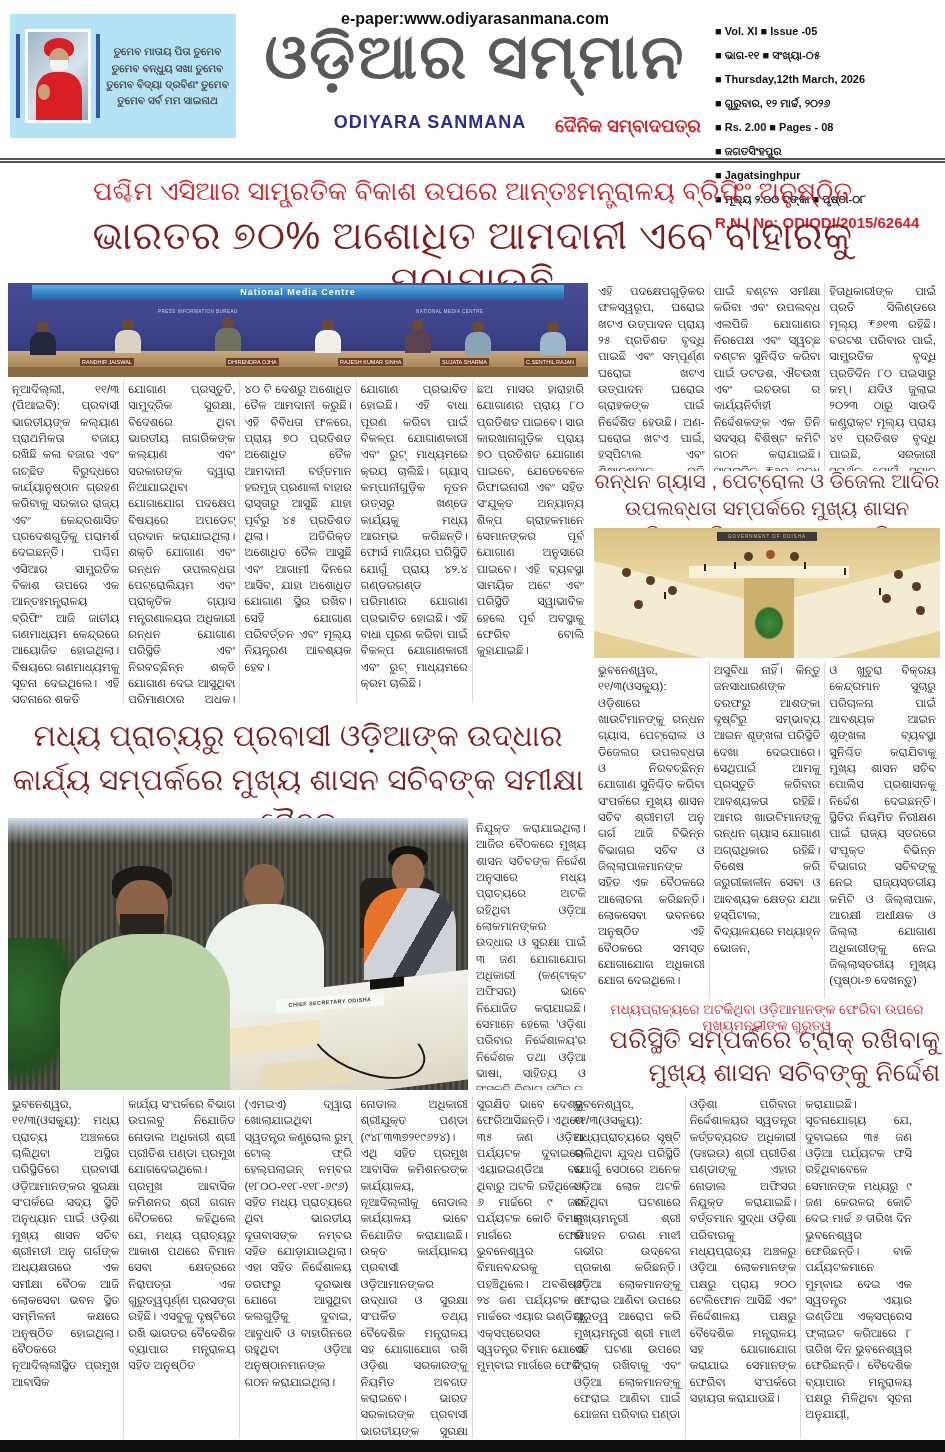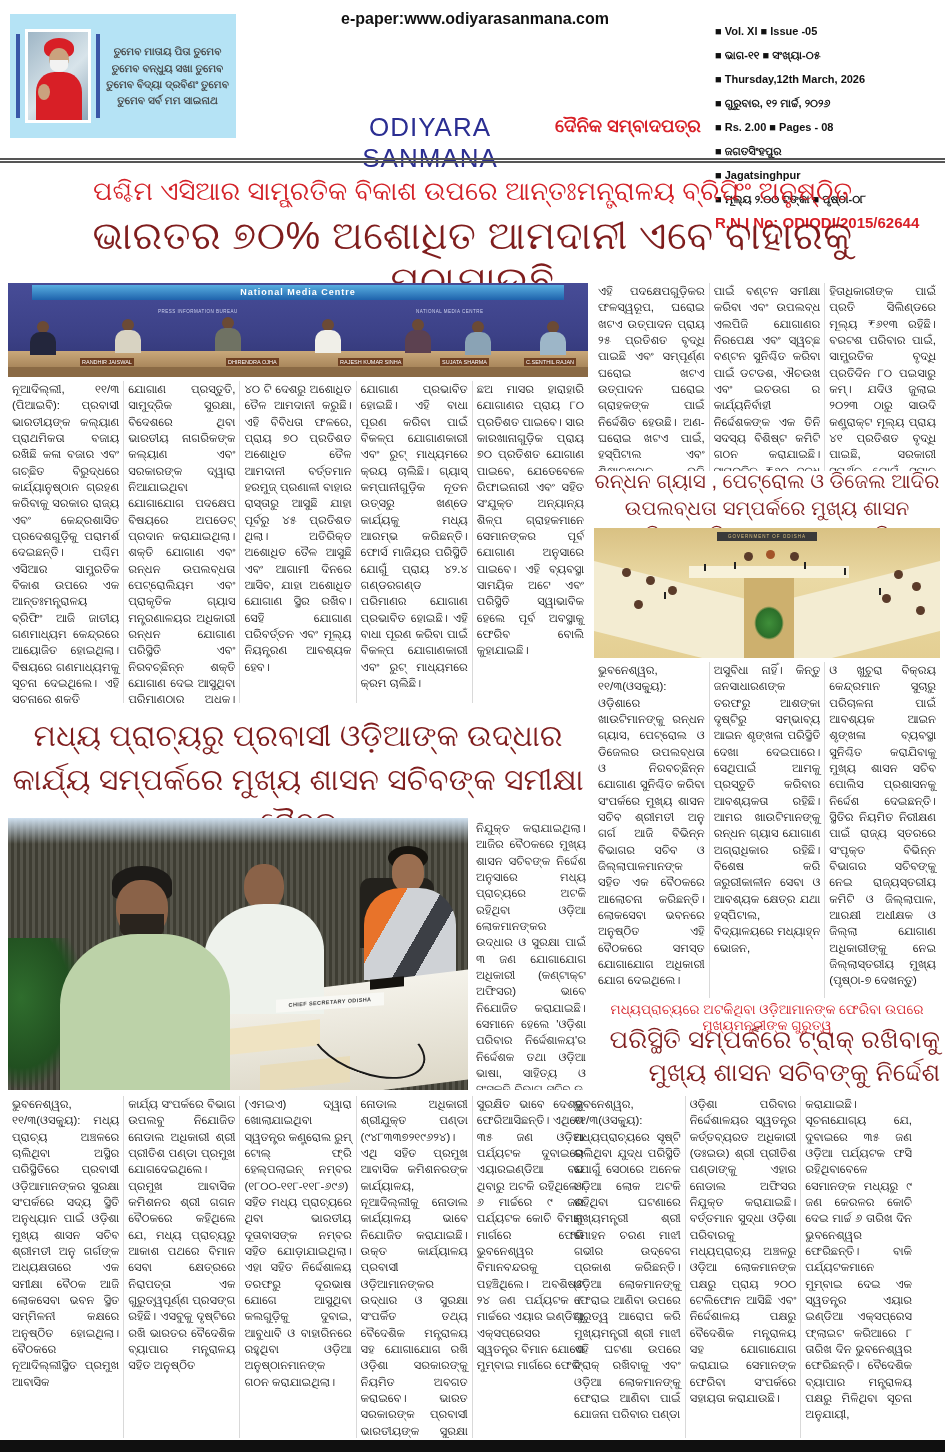--- a/index.html
+++ b/index.html
@@ -19,21 +19,21 @@
   #sai-photo .turban { position:absolute; left:16px; top:6px; width:30px; height:20px; border-radius:50% 50% 40% 40%; background:#d81f26; }
   #sai-photo .face { position:absolute; left:21px; top:16px; width:20px; height:22px; border-radius:50%; background:#caa27e; }
   #sai-photo .beard { position:absolute; left:22px; top:28px; width:18px; height:12px; border-radius:0 0 50% 50%; background:#f2f2f2; }
   #sai-photo .body { position:absolute; left:8px; top:40px; width:46px; height:50px; border-radius:40% 40% 0 0; background:#d81f26; }
   #sai-photo .hand { position:absolute; left:10px; top:52px; width:12px; height:16px; border-radius:50%; background:#caa27e; }
   #prayer { font-size:10.5px; font-weight:bold; color:#4a4a4a; line-height:1.55; text-align:center; flex:1; }
 
   #epaper-line { left:250px; top:10px; width:450px; text-align:center; font-size:16px; font-weight:bold; color:#111; }
   #masthead-odia { left:240px; top:26px; width:470px; text-align:center; font-size:62px; font-weight:bold; color:#58595b; letter-spacing:2px; line-height:1.0;
     text-shadow:1px 1px 0 #fff, -1px -1px 0 #fff; white-space:nowrap; }
-  #masthead-latin { left:300px; top:112px; width:260px; text-align:center; font-size:26px; font-weight:normal; color:#2b2e92; letter-spacing:1px; }
+  #masthead-latin { left:300px; top:112px; width:260px; text-align:center; font-size:18px; font-weight:bold; color:#2b2e92; letter-spacing:1px; }
   #masthead-tagline { left:555px; top:116px; width:180px; font-size:18px; font-weight:bold; color:#d81f26; }
 
   #header-info { left:715px; top:16px; width:225px; font-size:11px; font-weight:bold; color:#111; line-height:1.55; }
   #header-info .il { white-space:nowrap;margin-top:7px; }
   #rni { color:#d81f26; font-size:15px; margin-top:3px; }
 
   #header-rule { left:0; top:158px; width:945px; height:5px; border-top:2px solid #555; border-bottom:2px solid #555; }
 
   
   .kicker { text-align:center; font-weight:normal; color:#d42127; }
@@ -127,20 +127,21 @@
     <div class="blue-bar"></div>
     <div id="prayer">
       <div>ତୁମେବ ମାତାୟ ପିତା ତୁମେବ</div>
       <div>ତୁମେବ ବନ୍ଧୁୟ ସଖା ତୁମେବ</div>
       <div>ତୁମେବ ବିଦ୍ୟା ଦ୍ରବିଣଂ ତୁମେବ</div>
       <div>ତୁମେବ ସର୍ବ ମମ ସାଇନାଥ</div>
     </div>
   </div>
 
   <div class="abs" id="epaper-line">e-paper:www.odiyarasanmana.com</div>
+  <div class="abs" id="masthead-odia">ଓଡ଼ିଆର ସମ୍ମାନ</div>
   <div class="abs" id="masthead-latin">ODIYARA SANMANA</div>
   <div class="abs" id="masthead-tagline">ଦୈନିକ ସମ୍ବାଦପତ୍ର</div>
 
   <div class="abs" id="header-info">
     <div class="il">■ Vol. XI   ■ Issue -05</div>
     <div class="il">■ ଭାଗ-୧୧  ■ ସଂଖ୍ୟା-୦୫</div>
     <div class="il">■ Thursday,12th March, 2026</div>
     <div class="il">■ ଗୁରୁବାର, ୧୨ ମାର୍ଚ୍ଚ, ୨୦୨୬</div>
     <div class="il">■ Rs. 2.00  ■ Pages - 08</div>
     <div class="il">■ ଜଗତସିଂହପୁର</div>

